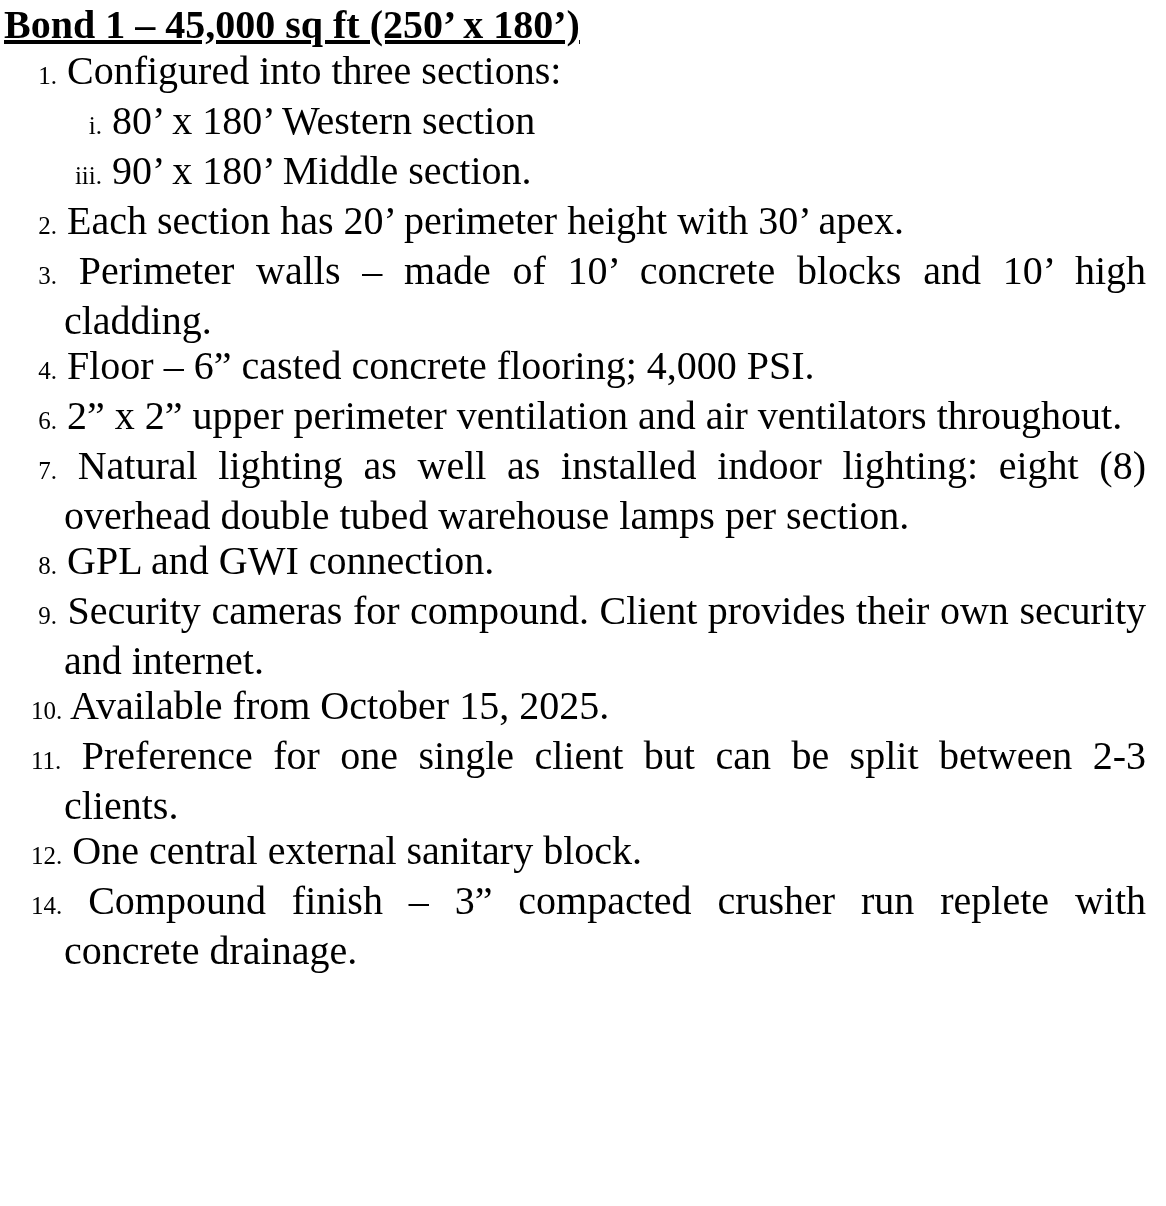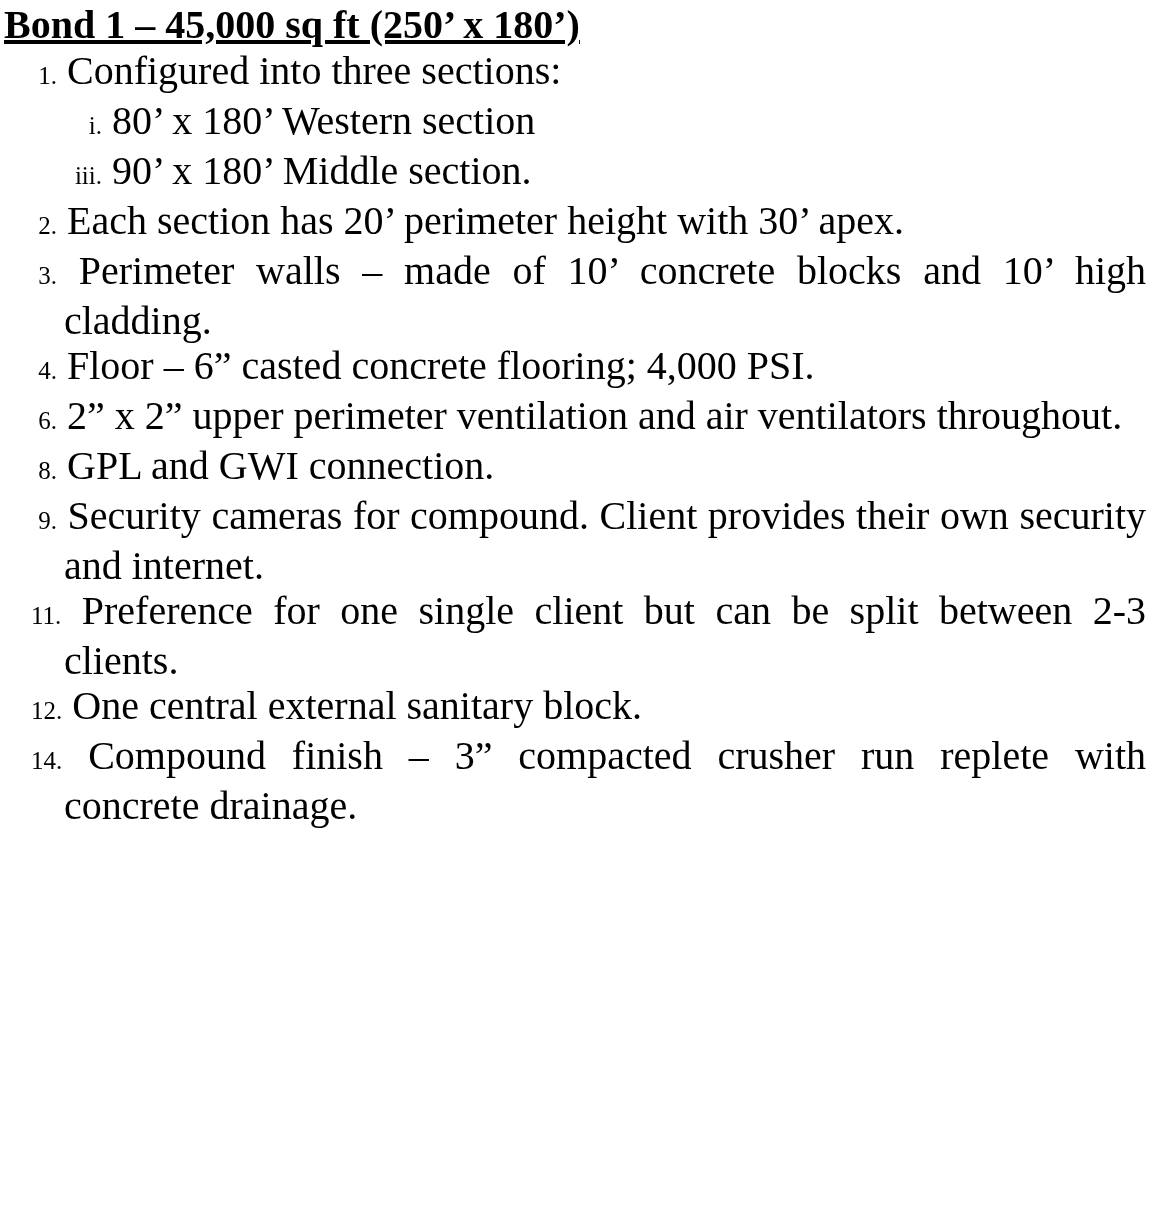--- a/index.html
+++ b/index.html
@@ -64,25 +64,27 @@
 
   <p class="li"><span class="mk">2.</span> <span>Each section has 20’ perimeter height with 30’ apex.</span></p>
 
   <p class="li"><span class="mk">3.</span> <span>Perimeter walls – made of 10’ concrete blocks and 10’ high cladding.</span></p>
 
   <p class="li"><span class="mk">4.</span> <span>Floor – 6” casted concrete flooring; 4,000 PSI.</span></p>
 
 
   <p class="li"><span class="mk">6.</span> <span>2” x 2” upper perimeter ventilation and air ventilators throughout.</span></p>
 
+  <p class="li"><span class="mk">7.</span> <span>Natural lighting as well as installed indoor lighting: eight (8) overhead double tubed warehouse lamps per section.</span></p>
 
   <p class="li"><span class="mk">8.</span> <span>GPL and GWI connection.</span></p>
 
   <p class="li"><span class="mk">9.</span> <span>Security cameras for compound. Client provides their own security and internet.</span></p>
 
+  <p class="li"><span class="mk">10.</span> <span>Available from October 15, 2025.</span></p>
 
   <p class="li"><span class="mk">11.</span> <span>Preference for one single client but can be split between 2-3 clients.</span></p>
 
   <p class="li"><span class="mk">12.</span> <span>One central external sanitary block.</span></p>
 
 
   <p class="li"><span class="mk">14.</span> <span>Compound finish – 3” compacted crusher run replete with concrete drainage.</span></p>
 
 </div>
 

